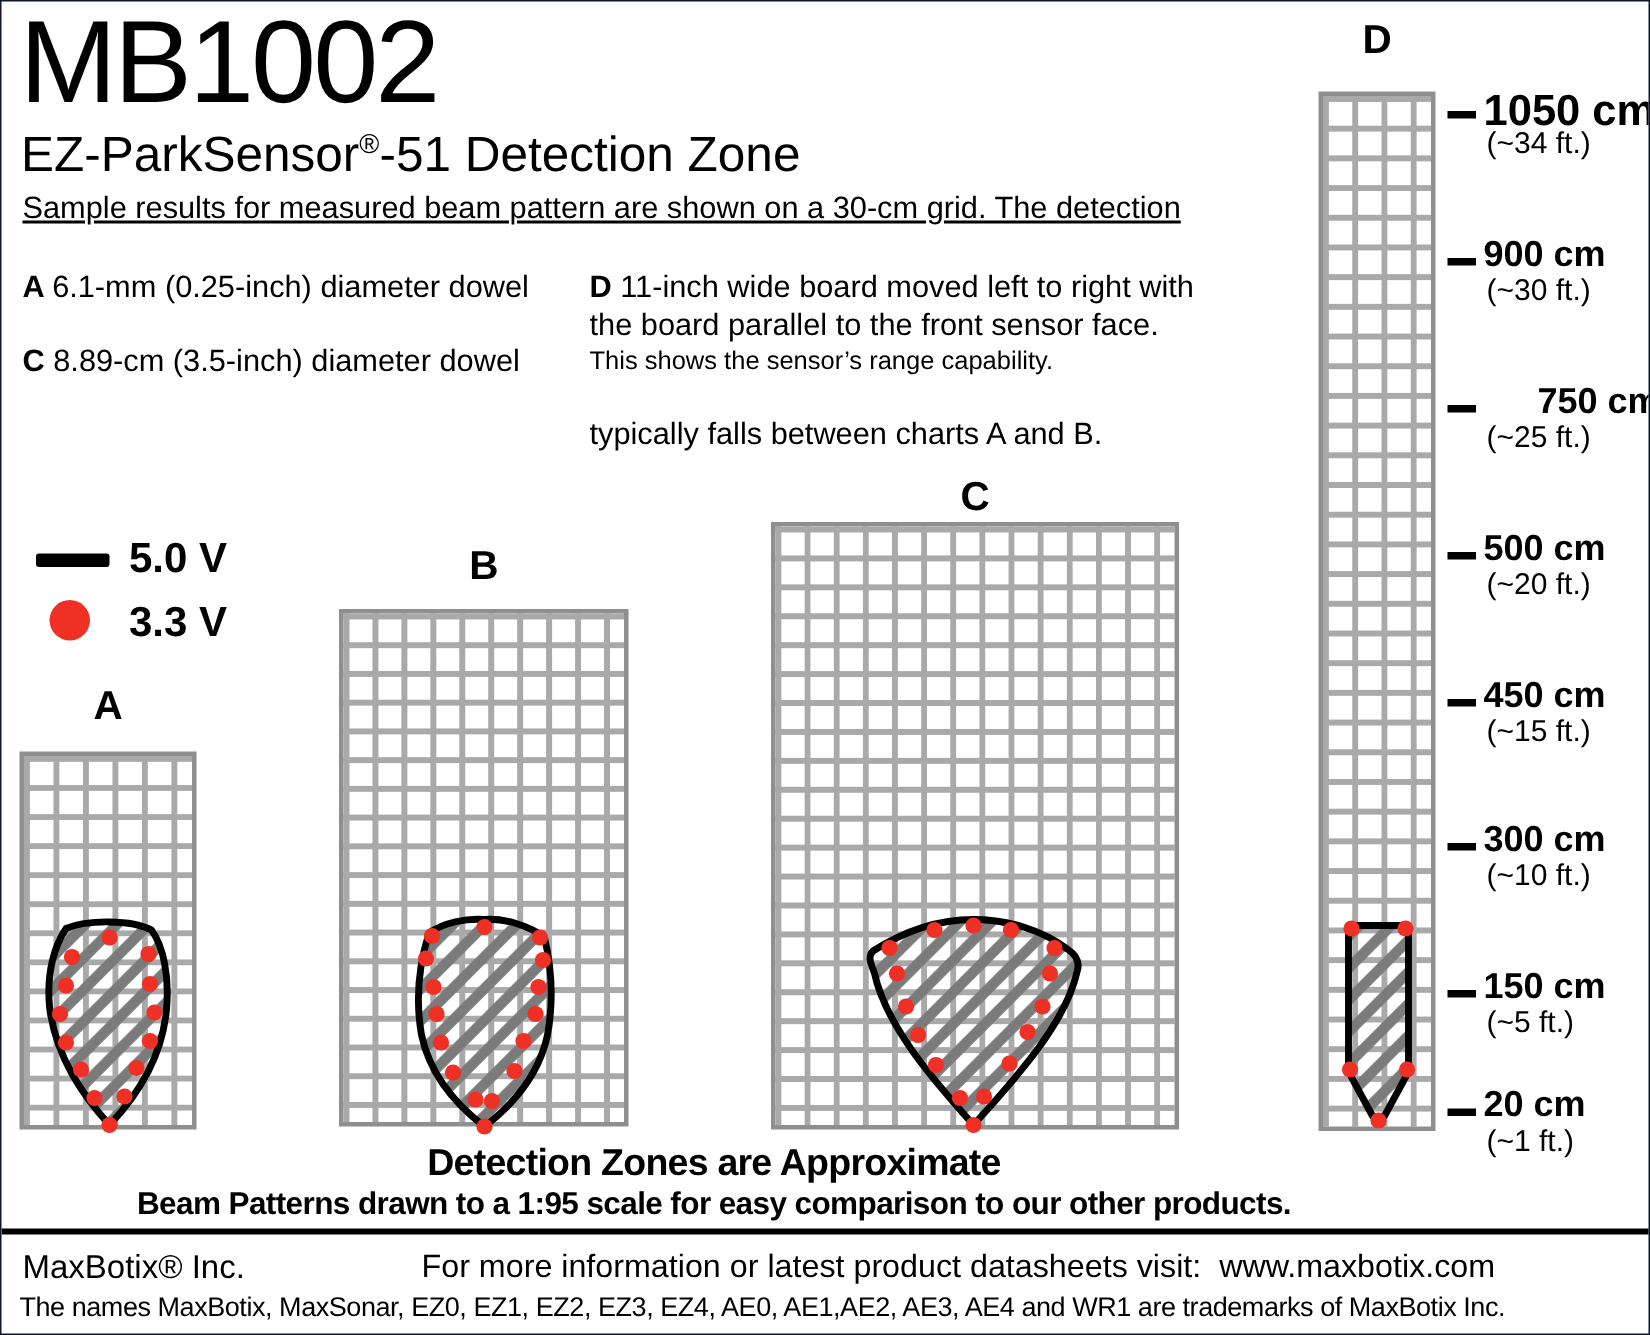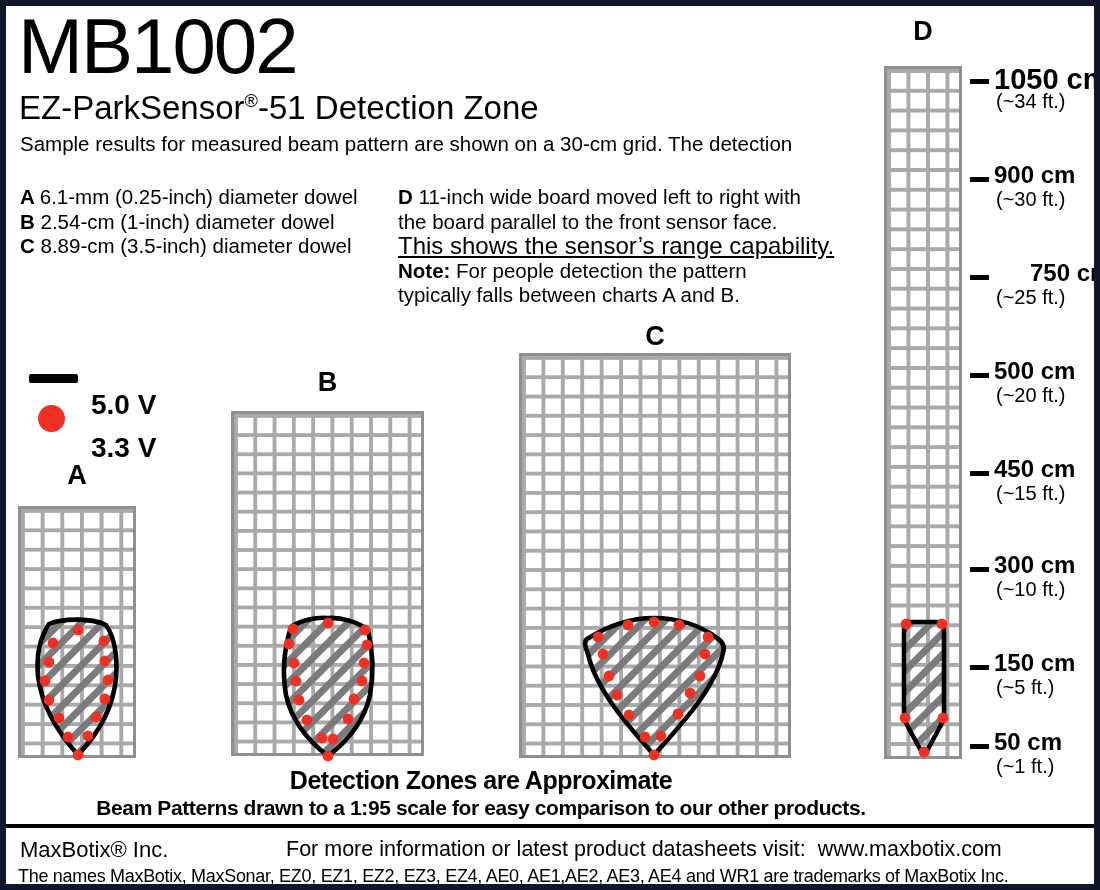--- a/index.html
+++ b/index.html
@@ -1,29 +1,29 @@
 <!DOCTYPE html>
 <html><head>
 <meta charset="utf-8">
 <style>
   html,body{margin:0;padding:0;background:#fff;}
   #page{position:relative;width:1100px;height:890px;background:#fff;color:#000;
         font-family:"Liberation Sans",sans-serif;overflow:hidden;
-        border:6px solid #0f172a;box-sizing:border-box;}
+        border:1px solid #0f172a;box-sizing:border-box;}
   .abs{position:absolute;white-space:nowrap;}
   .title{left:12px;top:0px;font-size:78px;font-weight:400;letter-spacing:-2px;line-height:1.05;}
   .subtitle{left:13px;top:83px;font-size:33px;}
   .subtitle sup{font-size:0.55em;}
-  .body-text{font-size:20.5px;line-height:24.5px;}
+  .body-text{font-size:20.5px;line-height:24.5px;text-decoration:underline;}
   .grid{border:3px solid #8f8f8f;box-sizing:border-box;
         background-image:linear-gradient(to right,#a9a9a9 4px,transparent 4px),
                          linear-gradient(to bottom,#a9a9a9 4px,transparent 4px);}
   .legend-line{left:23px;top:368px;width:49px;height:9px;background:#000;border-radius:2px;}
   .legend-dot{left:32px;top:399px;width:27px;height:27px;border-radius:50%;}
-  .legend-text{font-size:28px;font-weight:bold;margin-top:28px;}
+  .legend-text{font-size:28px;font-weight:bold;}
   .note1{left:0;top:760px;width:950px;text-align:center;font-size:25px;font-weight:bold;letter-spacing:-0.5px;}
   .note2{left:0;top:790px;width:950px;text-align:center;font-size:21px;font-weight:bold;letter-spacing:-0.4px;}
   .rule{left:0;top:818px;width:1100px;height:4px;background:#000;}
   .company{left:14px;top:831px;font-size:22px;}
   .info{left:280px;top:831px;font-size:21.5px;white-space:pre;}
   .trademark{left:12px;top:860px;font-size:18px;letter-spacing:-0.3px;}
 </style>
 </head>
 <body>
 
@@ -49,26 +49,24 @@
   <div class="abs legend-text" style="left:85px;top:398px;">3.3 V</div>
 
   <div class="abs note1">Detection Zones are Approximate</div>
   <div class="abs note2">Beam Patterns drawn to a 1:95 scale for easy comparison to our other products.</div>
   <div class="abs rule"></div>
   <div class="abs company">MaxBotix® Inc.</div>
   <div class="abs info">For more information or latest product datasheets visit:  www.maxbotix.com</div>
   <div class="abs trademark">The names MaxBotix, MaxSonar, EZ0, EZ1, EZ2, EZ3, EZ4, AE0, AE1,AE2, AE3, AE4 and WR1 are trademarks of MaxBotix Inc.</div>
 
 <div class="abs" style="left: 14px; top: 179px; font-size: 20.5px; line-height: 24.5px;"><b>A </b>6.1-mm (0.25-inch) diameter dowel</div>
-    <div class="abs" style="left: 14px; top: 203.5px; font-size: 20.5px; line-height: 24.5px;"><b>B </b>2.54-cm (1-inch) diameter dowel</div>
     <div class="abs" style="left: 14px; top: 228px; font-size: 20.5px; line-height: 24.5px;"><b>C </b>8.89-cm (3.5-inch) diameter dowel</div>
     <div class="abs" style="left: 392px; top: 179px; font-size: 20.5px; line-height: 24.5px;"><b>D </b>11-inch wide board moved left to right with</div>
     <div class="abs" style="left: 392px; top: 203.5px; font-size: 20.5px; line-height: 24.5px;">the board parallel to the front sensor face.</div>
-    <div class="abs" style="left: 392px; top: 228px; font-size: 24px; line-height: 24.5px; text-decoration: underline;">This shows the sensor’s range capability.</div>
-    <div class="abs" style="left: 392px; top: 252.5px; font-size: 20.5px; line-height: 24.5px;"><b>Note: </b>For people detection the pattern</div>
+    <div class="abs" style="left: 392px; top: 228px; font-size: 17px; line-height: 24.5px;">This shows the sensor’s range capability.</div>
     <div class="abs" style="left: 392px; top: 277px; font-size: 20.5px; line-height: 24.5px;">typically falls between charts A and B.</div>
     <div class="abs" style="left: 12px; top: 454px; width: 118px; text-align: center; font-size: 27px; font-weight: bold;">A</div>
     <div class="abs grid" style="left: 12px; top: 500px; width: 118px; height: 252px; background-size: 19.6667px 19.3846px;"></div>
     <svg viewBox="0 0 118 252" width="118" height="252" style="position: absolute; left: 12px; top: 500px; overflow: visible;">
       <path d="M31 118C45 112 75 112 88 119C96 130 100 150 98 172C95 205 78 230 60 249C43 230 24 204 20 170C18 148 23 130 31 118Z" fill="url(#hatch)" stroke="#000000" stroke-width="4.6" stroke-linejoin="round"></path>
       <circle cx="60" cy="124" r="5.4" fill="#ee3124"></circle>
       <circle cx="35" cy="137" r="5.4" fill="#ee3124"></circle>
       <circle cx="86" cy="135" r="5.4" fill="#ee3124"></circle>
       <circle cx="31" cy="156" r="5.4" fill="#ee3124"></circle>
       <circle cx="87" cy="155" r="5.4" fill="#ee3124"></circle>
@@ -149,15 +147,15 @@
     <div class="abs" style="left: 964px; top: 465px; width: 19px; height: 5px; background: rgb(0, 0, 0);"></div>
     <div class="abs" style="left: 988px; top: 449px; font-size: 24px; font-weight: bold; text-align: right;">450 cm</div>
     <div class="abs" style="left: 990px; top: 476px; font-size: 20px;">(~15 ft.)</div>
     <div class="abs" style="left: 964px; top: 561px; width: 19px; height: 5px; background: rgb(0, 0, 0);"></div>
     <div class="abs" style="left: 988px; top: 545px; font-size: 24px; font-weight: bold;">300 cm</div>
     <div class="abs" style="left: 990px; top: 572px; font-size: 20px;">(~10 ft.)</div>
     <div class="abs" style="left: 964px; top: 659px; width: 19px; height: 5px; background: rgb(0, 0, 0);"></div>
     <div class="abs" style="left: 988px; top: 643px; font-size: 24px; font-weight: bold;">150 cm</div>
     <div class="abs" style="left: 990px; top: 670px; font-size: 20px;">(~5 ft.)</div>
     <div class="abs" style="left: 964px; top: 738px; width: 19px; height: 5px; background: rgb(0, 0, 0);"></div>
-    <div class="abs" style="left: 988px; top: 722px; font-size: 24px; font-weight: bold;">50 cm</div>
+    <div class="abs" style="left: 988px; top: 722px; font-size: 24px; font-weight: bold;">20 cm</div>
     <div class="abs" style="left: 990px; top: 749px; font-size: 20px;">(~1 ft.)</div>
   </div>
 
 </body></html>

